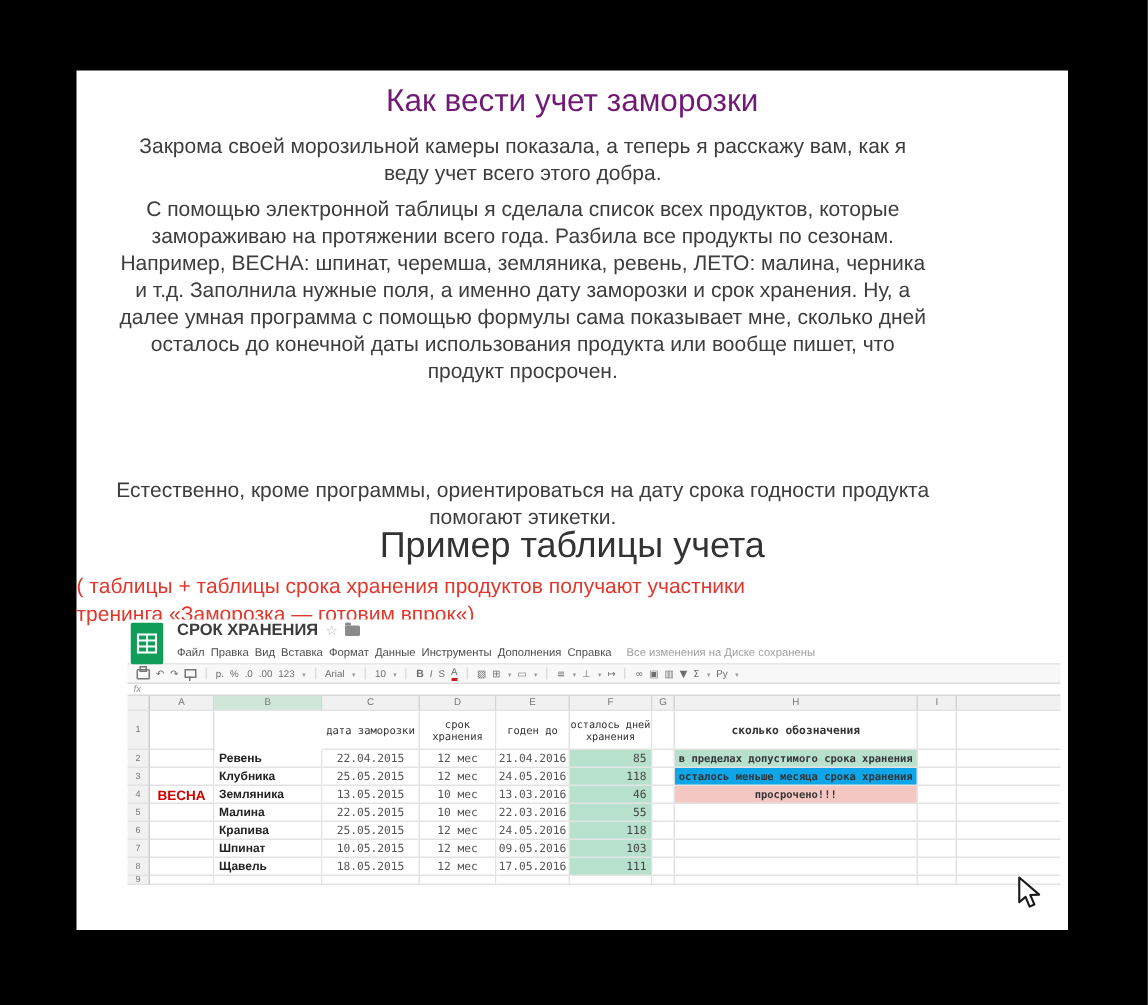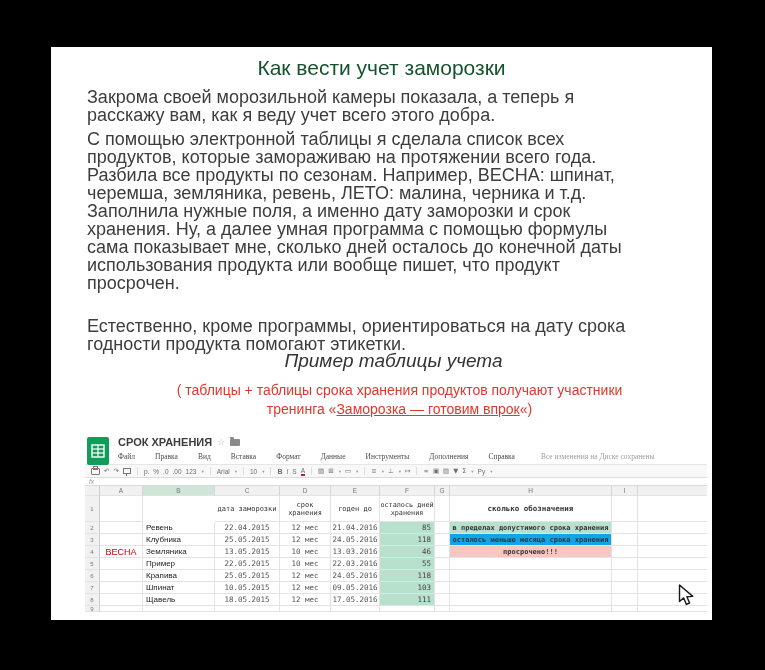--- a/index.html
+++ b/index.html
@@ -1,37 +1,37 @@
 <!DOCTYPE html>
 <html><head>
 <meta charset="utf-8">
 <style>
   html,body{margin:0;padding:0;background:#000;}
   .screen{position:relative;width:765px;height:670px;background:#000;overflow:hidden;
           font-family:"Liberation Sans",sans-serif;}
   .card{position:absolute;left:51px;top:47px;width:661px;height:573px;background:#fff;}
 
   
-  .h1{position:absolute;top:9px;left:0;width:100%;text-align:center;font-size:21px;color:#14532d;}
-  .para{position:absolute;left:36px;width:545px;font-size:18px;line-height:18px;color:#3d3d3d;}
+  .h1{position:absolute;top:9px;left:0;width:100%;text-align:center;font-size:21px;color:#701a75;}
+  .para{position:absolute;left:25px;width:545px;font-size:14px;line-height:18px;color:#3d3d3d;text-align:center;}
   .p0{top:41px}.p1{top:83px}.p2{top:208px}.p3{top:270px}
-  .h2{position:absolute;top:303px;left:12px;width:100%;text-align:center;font-size:19px;color:#333;font-style:italic;}
-  .note{position:absolute;top:334px;left:0;width:100%;text-align:center;font-size:14px;line-height:19px;color:#e0382d;padding-left:18px;}
+  .h2{position:absolute;top:303px;left:0;width:100%;text-align:center;font-size:24px;color:#333;}
+  .note{position:absolute;top:334px;left:0;width:100%;text-align:left;font-size:14px;line-height:19px;color:#e0382d;}
   .note a{color:#e0382d;text-decoration:underline;cursor:pointer;}
 
   
-  .sheet{position:absolute;left:34px;top:388px;width:622px;height:174px;background:#fff;font-size:7.5px;color:#444;}
+  .sheet{position:absolute;left:34px;top:366px;width:622px;height:174px;background:#fff;font-size:7.5px;color:#444;}
   .sh-head{position:relative;height:29px;}
   .logo{position:absolute;left:2px;top:2px;}
   .sh-titlewrap{position:absolute;left:33px;top:1px;display:flex;align-items:center;gap:5px;}
   .sh-title{font-size:11px;font-weight:bold;color:#3c3c3c;}
   .star{font-size:9px;color:#b0b0b0;line-height:9px;}
   .icon-folder{width:10px;height:7px;background:#8a8a8a;border-radius:1px;position:relative;display:inline-block;}
   .icon-folder::before{content:"";position:absolute;top:-2px;left:0;width:4px;height:2px;background:#8a8a8a;border-radius:1px 1px 0 0;}
-  .menu{position:absolute;left:33px;top:17px;display:flex;gap:20px;font-size:7.5px;color:#4d4d4d;white-space:nowrap;font-family:Liberation Serif, serif;}
+  .menu{position:absolute;left:33px;top:17px;display:flex;gap:4px;font-size:7.5px;color:#4d4d4d;white-space:nowrap;}
   .menu .status{color:#9e9e9e;margin-left:6px;}
   .menu span{cursor:pointer;}
 
   .toolbar{height:12px;border-top:1px solid #e6e6e6;border-bottom:1px solid #dcdcdc;background:#f8f8f8;
            display:flex;align-items:center;gap:4px;padding:0 6px;font-size:6.5px;color:#6e6e6e;white-space:nowrap;}
   .toolbar b{font-size:7px}
   .tsep{width:1px;height:8px;background:#ddd;margin:0 2px;}
   .dd{font-size:4.5px;color:#999;margin-left:1px;}
   .icon-print{width:7px;height:5px;border:1px solid #777;border-radius:1px;position:relative;display:inline-block;}
   .icon-print::before{content:"";position:absolute;top:-3px;left:1px;width:3px;height:2px;border:1px solid #777;}
@@ -50,24 +50,24 @@
       display:flex;align-items:center;justify-content:center;background:#fff;}
   .gut{width:15px;background:#f1f1f1;border-right:1px solid #cccccc;font-size:6px;color:#777;}
   .hcell{background:#f1f1f1;border-right:1px solid #d5d5d5;font-size:6.5px;color:#777;}
   .hB{background:#cfe6d8;}
   .cA{width:43px}.cB{width:72px}.cC{width:65px}.cD{width:51px}.cE{width:49px}
   .cF{width:55px}.cG{width:15px}.cH{width:162px}.cI{width:26px}.cJ{flex:1;border-right:none;}
   .rh{height:10px}.r1{height:26px}.rn{height:12px}.r9{height:6px}
   .mono{font-family:"DejaVu Sans Mono",monospace;}
   .datecell{background:#b7e1cd;font-weight:normal;font-size:10px;color:#3a3a3a;margin-top:29px;}
   .colhdr{font-size:7px;color:#333;text-align:center;line-height:8px;}
-  .prod{justify-content:flex-start;padding-left:3px;font-weight:normal;font-size:8px;color:#222;}
+  .prod{justify-content:flex-start;padding-left:3px;font-weight:bold;font-size:8px;color:#222;}
   .dat{font-size:7.5px;color:#555;}
   .num{justify-content:flex-end;padding-right:3px;background:#b7e1cd;font-size:7.5px;color:#444;}
-  .season{color:#d40000;font-weight:normal;font-size:9px;}
+  .season{color:#d40000;font-weight:bold;font-size:9px;}
   .leg-t{font-weight:bold;font-size:7.5px;color:#333;}
   .leg{font-weight:bold;font-size:7px;color:#333;}
   .bg-green{background:#b7e1cd}.bg-yellow{background:#0ea5e9}.bg-pink{background:#f4c7c3}
 
   .cursor{position:absolute;left:678px;top:584px;}
 </style>
 </head>
 <body>
 
 <div class="screen">
@@ -231,21 +231,21 @@
           <div class="gc cF num mono">46</div>
           <div class="gc cG"></div>
           <div class="gc cH leg mono bg-pink">просрочено!!!</div>
           <div class="gc cI"></div>
           <div class="gc cJ"></div>
         </div>
 
         <div class="gr rn">
           <div class="gc gut">5</div>
           <div class="gc cA"></div>
-          <div class="gc cB prod">Пример</div>
+          <div class="gc cB prod">Малина</div>
           <div class="gc cC dat mono">22.05.2015</div>
           <div class="gc cD dat mono">10 мес</div>
           <div class="gc cE dat mono">22.03.2016</div>
           <div class="gc cF num mono">55</div>
           <div class="gc cG"></div>
           <div class="gc cH"></div>
           <div class="gc cI"></div>
           <div class="gc cJ"></div>
         </div>
 

